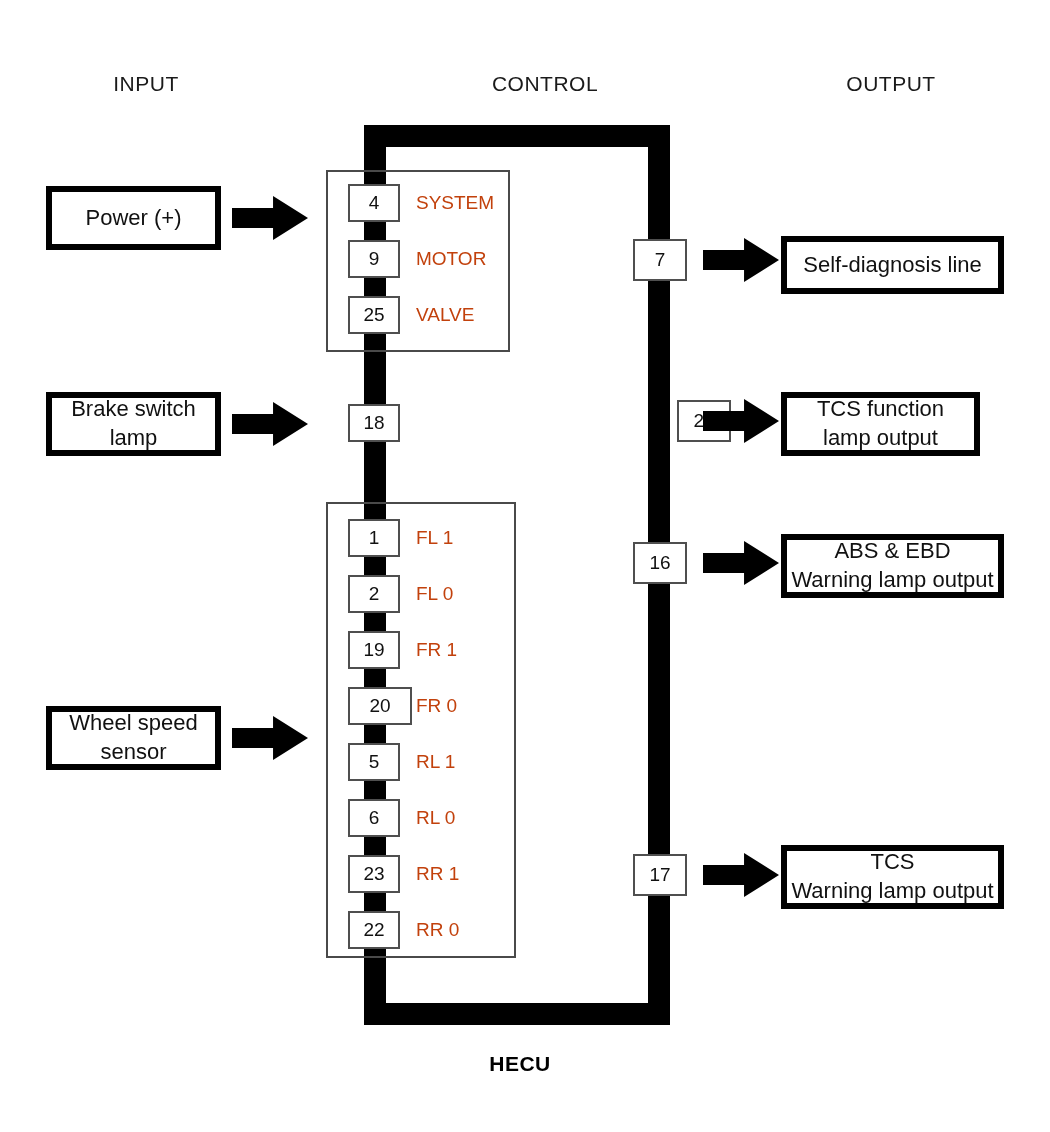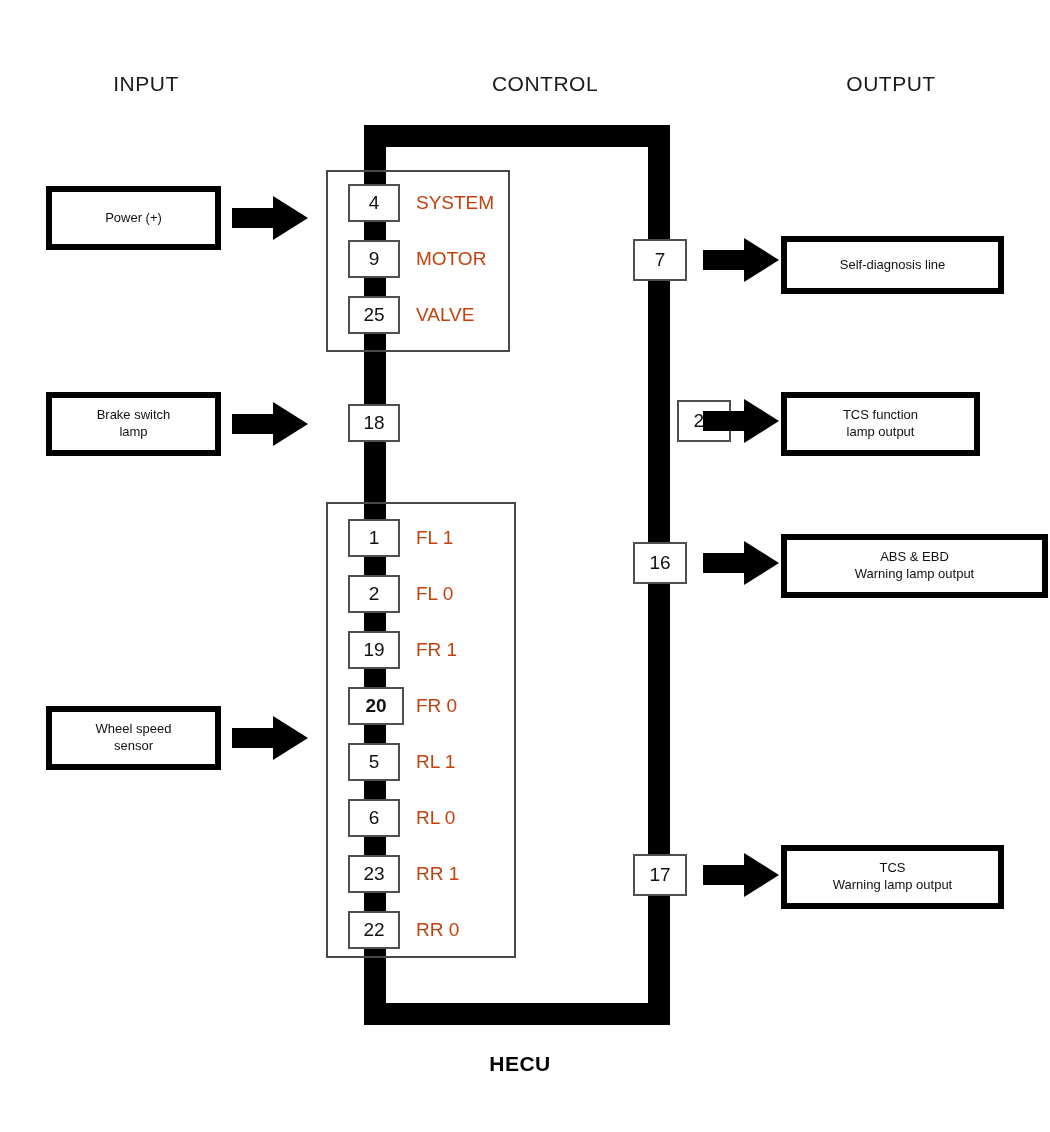--- a/index.html
+++ b/index.html
@@ -34,21 +34,21 @@
   
   .term-box {
     position: absolute;
     box-sizing: border-box;
     background: #ffffff;
     border: 6px solid #000000;
     display: flex;
     align-items: center;
     justify-content: center;
     text-align: center;
-    font-size: 13px;
+    font-size: 22px;
     line-height: 1.3;
     color: #111111;
   }
   .term-box .txt { white-space: pre-line; }
 
   
   .bus-seg {
     position: absolute;
     background: #000000;
   }
@@ -130,21 +130,21 @@
       <div class="pin-label" style="left: 416px; top: 240px;">MOTOR</div>
       <div class="pin-box" style="left: 348px; top: 296px; width: 52px; height: 38px;">25</div>
       <div class="pin-label" style="left: 416px; top: 296px;">VALVE</div>
       <div class="pin-box" style="left: 348px; top: 404px; width: 52px; height: 38px;">18</div>
       <div class="pin-box" style="left: 348px; top: 519px; width: 52px; height: 38px;">1</div>
       <div class="pin-label" style="left: 416px; top: 519px;">FL 1</div>
       <div class="pin-box" style="left: 348px; top: 575px; width: 52px; height: 38px;">2</div>
       <div class="pin-label" style="left: 416px; top: 575px;">FL 0</div>
       <div class="pin-box" style="left: 348px; top: 631px; width: 52px; height: 38px;">19</div>
       <div class="pin-label" style="left: 416px; top: 631px;">FR 1</div>
-      <div class="pin-box" style="left: 348px; top: 687px; width: 56px; height: 38px; font-weight: bold;">20</div>
+      <div class="pin-box" style="left: 348px; top: 687px; width: 64px; height: 38px;">20</div>
       <div class="pin-label" style="left: 416px; top: 687px;">FR 0</div>
       <div class="pin-box" style="left: 348px; top: 743px; width: 52px; height: 38px;">5</div>
       <div class="pin-label" style="left: 416px; top: 743px;">RL 1</div>
       <div class="pin-box" style="left: 348px; top: 799px; width: 52px; height: 38px;">6</div>
       <div class="pin-label" style="left: 416px; top: 799px;">RL 0</div>
       <div class="pin-box" style="left: 348px; top: 855px; width: 52px; height: 38px;">23</div>
       <div class="pin-label" style="left: 416px; top: 855px;">RR 1</div>
       <div class="pin-box" style="left: 348px; top: 911px; width: 52px; height: 38px;">22</div>
       <div class="pin-label" style="left: 416px; top: 911px;">RR 0</div>
     </div>
@@ -197,21 +197,21 @@
       <div class="term-box" style="left: 781px; top: 392px; width: 199px; height: 64px;">
         <span class="txt">TCS function
 lamp output</span>
       </div>
       <div class="pin-box" style="left: 633px; top: 542px; width: 54px; height: 42px;">16</div>
       <div class="arrow" style="width: 76px; height: 44px; left: 703px; top: 541px;">
         <svg width="76" height="44" viewBox="0 0 76 44">
           <path d="M0,11.879999999999999 L41.04,11.879999999999999 L41.04,0 L76,22 L41.04,44 L41.04,32.120000000000005 L0,32.120000000000005 Z" fill="#000000"></path>
         </svg>
       </div>
-      <div class="term-box" style="left: 781px; top: 534px; width: 267px; height: 64px;">
+      <div class="term-box" style="left: 781px; top: 534px; width: 223px; height: 64px;">
         <span class="txt">ABS &amp; EBD
 Warning lamp output</span>
       </div>
       <div class="pin-box" style="left: 633px; top: 854px; width: 54px; height: 42px;">17</div>
       <div class="arrow" style="width: 76px; height: 44px; left: 703px; top: 853px;">
         <svg width="76" height="44" viewBox="0 0 76 44">
           <path d="M0,11.879999999999999 L41.04,11.879999999999999 L41.04,0 L76,22 L41.04,44 L41.04,32.120000000000005 L0,32.120000000000005 Z" fill="#000000"></path>
         </svg>
       </div>
       <div class="term-box" style="left: 781px; top: 845px; width: 223px; height: 64px;">

